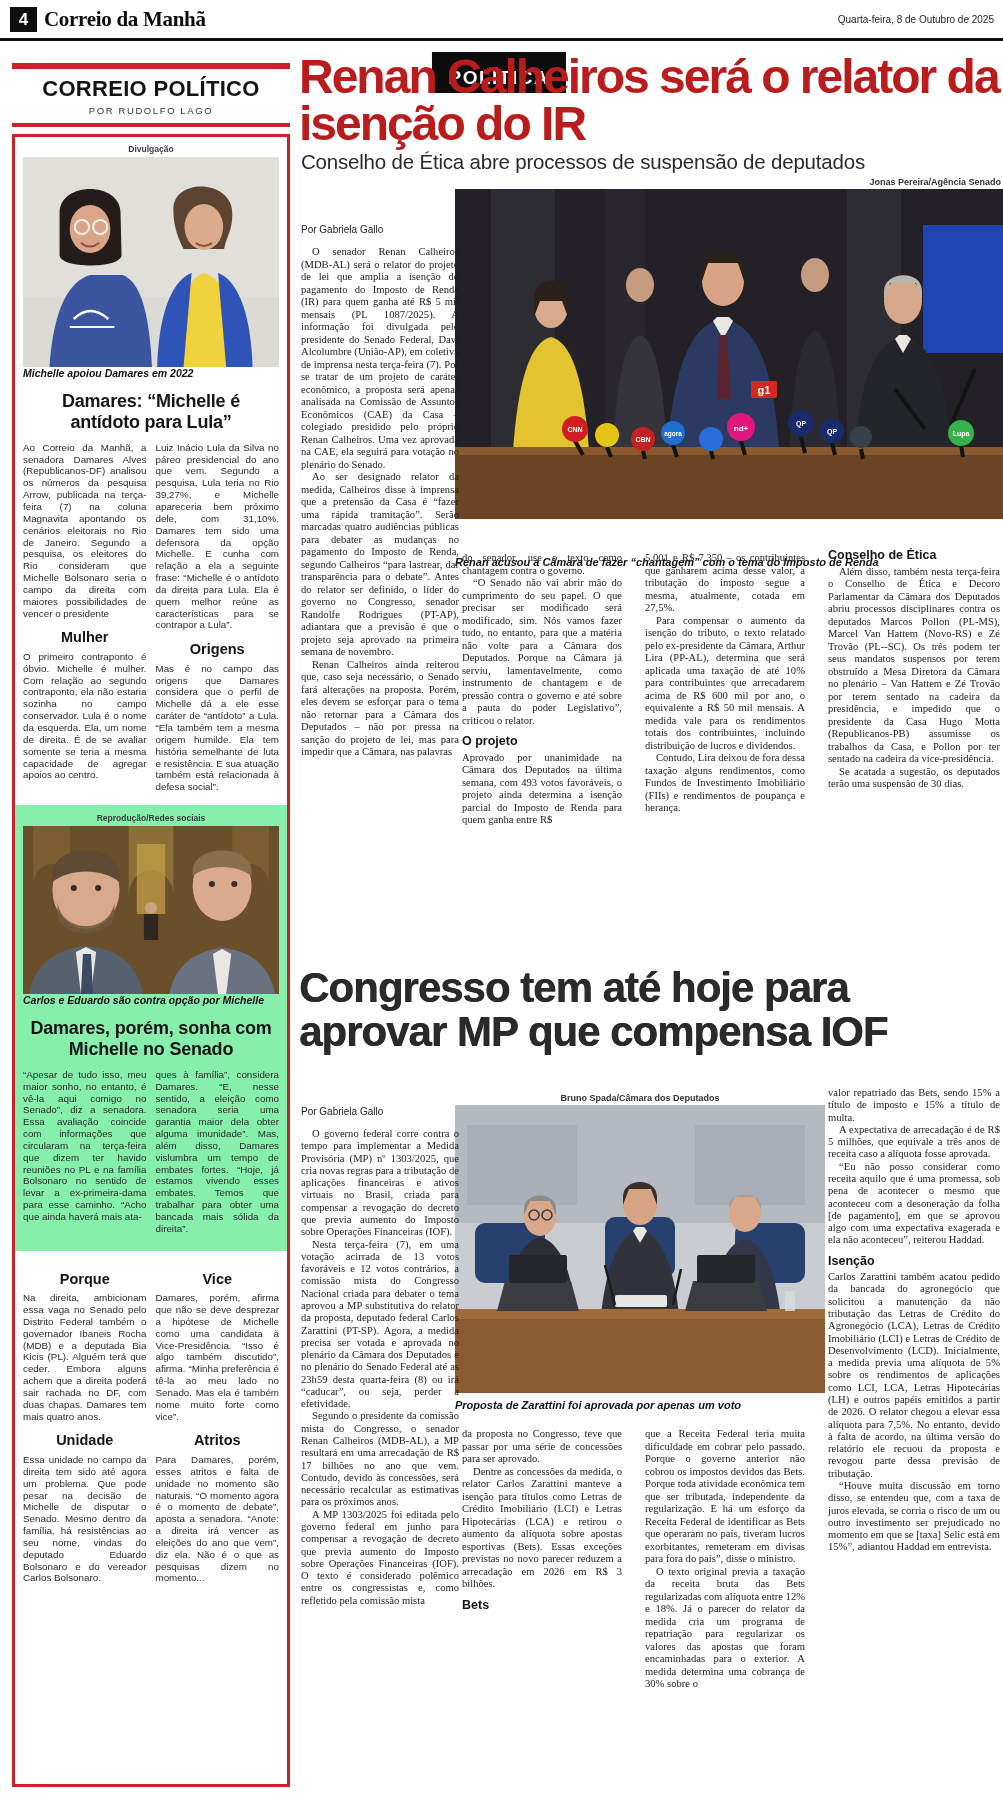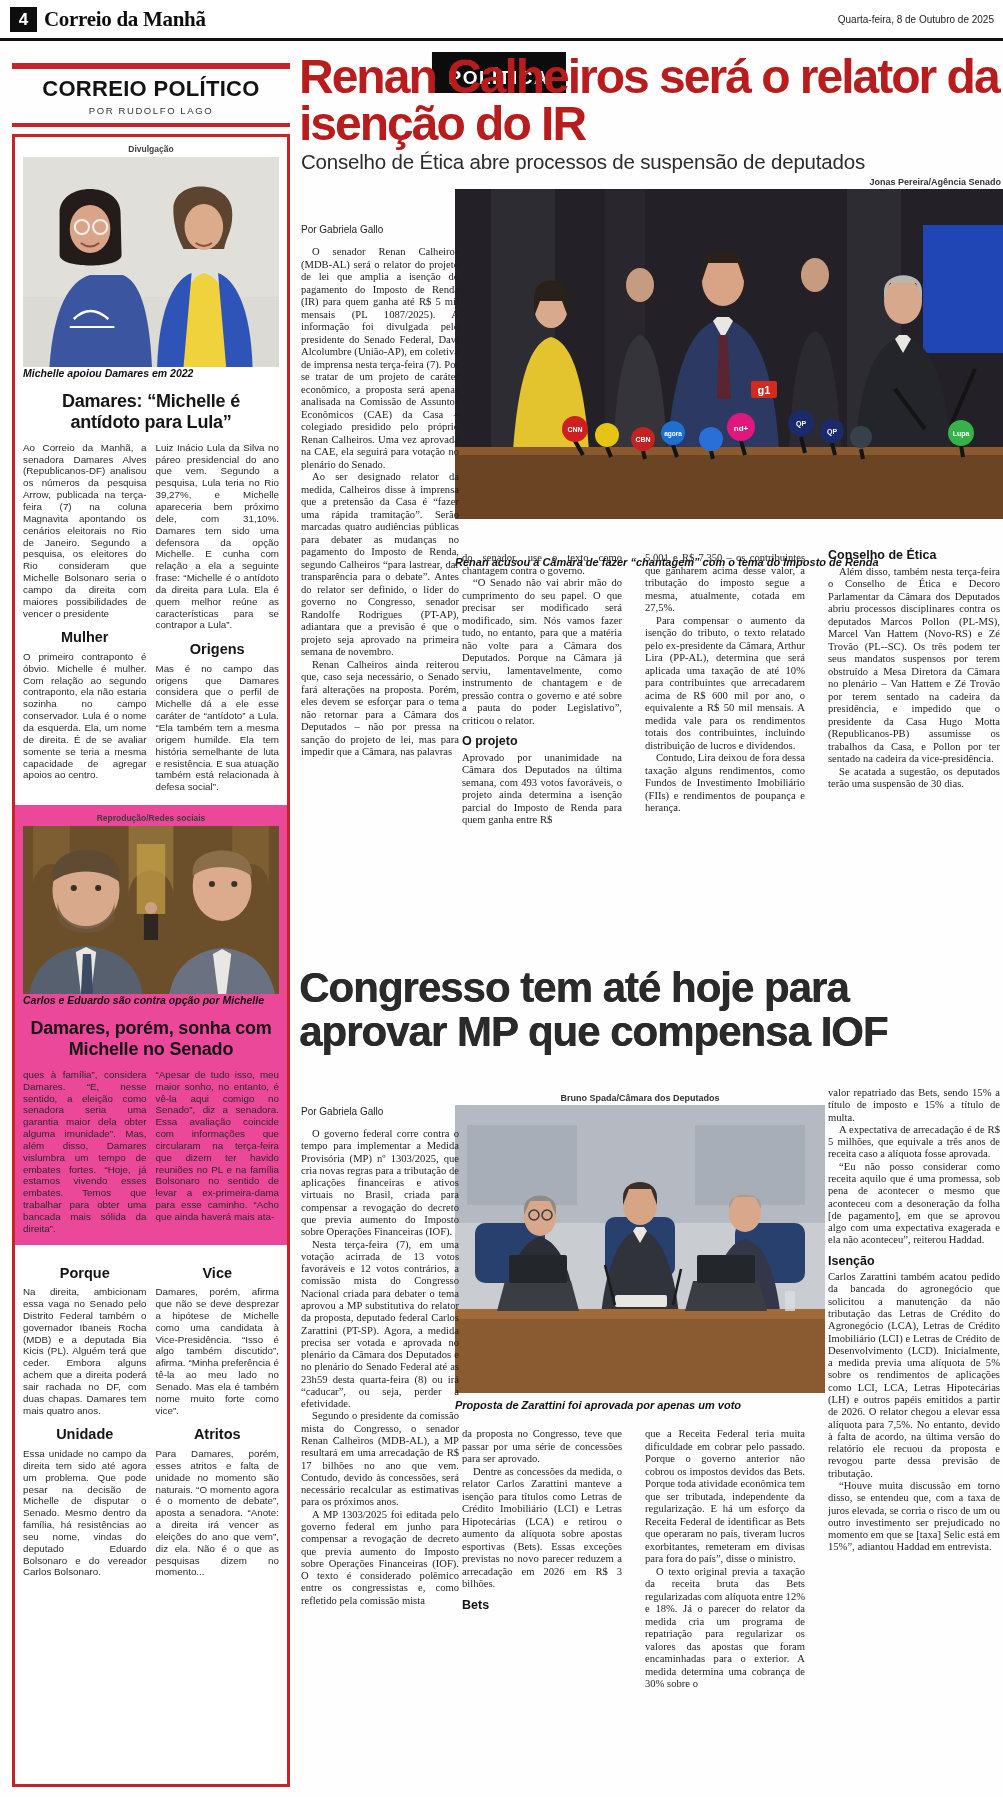--- a/index.html
+++ b/index.html
@@ -31,21 +31,21 @@
   .credit { font-weight:bold; font-size:8.5px; color:#3d3d3d; text-align:center; margin-bottom:3px; }
   .photo-frame { width:100%; display:block; }
   .cap { font-style:italic; font-weight:bold; font-size:10.5px; color:#101010; margin-top:0; }
   .lc-head { font-weight:bold; font-size:18px; line-height:1.16; text-align:center; margin:12px 2px 9px; letter-spacing:-0.2px; color:#161616;}
   .tc { display:flex; gap:9px; }
   .tc > div { flex:1; min-width:0; }
   .sanstxt { font-size:9.8px; line-height:1.21; text-align:justify; color:#2a2a2a; }
   .sanstxt p { text-indent:10px; }
   .sanstxt .pl p:first-child { text-indent:0; }
   .lc-sub { font-weight:bold; font-size:14.5px; text-align:center; margin:10px 0 4px; color:#141414; }
-  #pinkblock { margin:12px -8px 0; padding:8px 8px 10px; background:#ec4899; }
+  #pinkblock { margin:12px -8px 0; padding:8px 8px 16px; background:#86efac; }
   #lc-bottom { margin-top:10px; }
 
   
   #a1-headline { position:absolute; left:299px; top:54px; width:702px; font-weight:bold; font-size:48px; line-height:0.97;
                  letter-spacing:-2px; color:#b91c1c; }
   #a1-subhead { position:absolute; left:301px; top:150px; width:700px; font-size:20.5px; color:#2b2b2b; letter-spacing:-0.2px; }
   #a1-credit { position:absolute; left:455px; width:546px; top:177px; text-align:right; font-size:9px; color:#333; font-weight:bold; }
   #a1-byline, #a2-byline { font-size:10px; color:#222; }
   #a1-byline { position:absolute; left:301px; top:224px; }
 
@@ -155,26 +155,26 @@
             <circle cx="208" cy="58" r="3" fill="#3a3226"></circle>
         </svg>
 
         <div class="cap">Carlos e Eduardo são contra opção por Michelle</div>
 
         <div class="lc-head">Damares, porém, sonha com Michelle no Senado</div>
 
         <div class="tc sanstxt">
           <div>
             <div class="pl">
-                <p>ques à família”, considera Damares. “E, nesse sentido, a eleição como senadora seria uma garantia maior dela obter alguma imunidade”. Mas, além disso, Damares vislumbra um tempo de embates fortes. “Hoje, já estamos vivendo esses embates. Temos que trabalhar para obter uma bancada mais sólida da direita”.</p>
+                <p>“Apesar de tudo isso, meu maior sonho, no entanto, é vê-la aqui comigo no Senado”, diz a senadora. Essa avaliação coincide com informações que circularam na terça-feira que dizem ter havido reuniões no PL e na família Bolsonaro no sentido de levar a ex-primeira-dama para esse caminho. “Acho que ainda haverá mais ata-</p>
               </div>
           </div>
           <div>
             <div class="pl">
-                <p>“Apesar de tudo isso, meu maior sonho, no entanto, é vê-la aqui comigo no Senado”, diz a senadora. Essa avaliação coincide com informações que circularam na terça-feira que dizem ter havido reuniões no PL e na família Bolsonaro no sentido de levar a ex-primeira-dama para esse caminho. “Acho que ainda haverá mais ata-</p>
+                <p>ques à família”, considera Damares. “E, nesse sentido, a eleição como senadora seria uma garantia maior dela obter alguma imunidade”. Mas, além disso, Damares vislumbra um tempo de embates fortes. “Hoje, já estamos vivendo esses embates. Temos que trabalhar para obter uma bancada mais sólida da direita”.</p>
               </div>
           </div>
         </div>
       </div>
 
       <div id="lc-bottom" class="tc sanstxt">
         <div>
           <div class="lc-sub">Porque</div>
           <div class="pl">
               <p>Na direita, ambicionam essa vaga no Senado pelo Distrito Federal também o governador Ibaneis Rocha (MDB) e a deputada Bia Kicis (PL). Alguém terá que ceder. Embora alguns achem que a direita poderá sair rachada no DF, com duas chapas. Damares tem mais quatro anos.</p>

